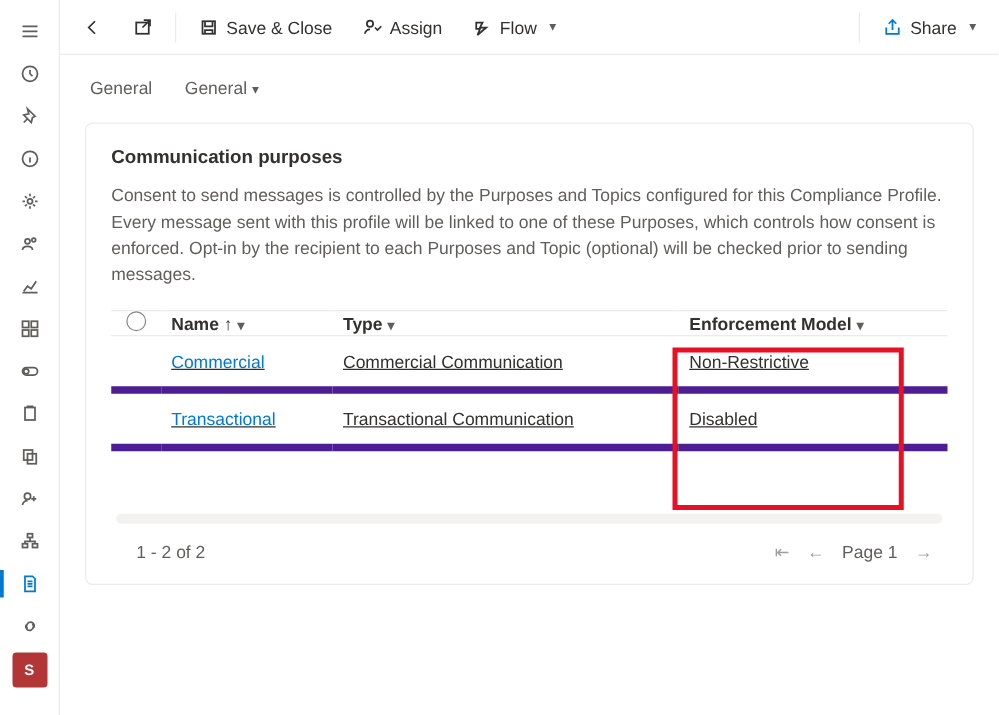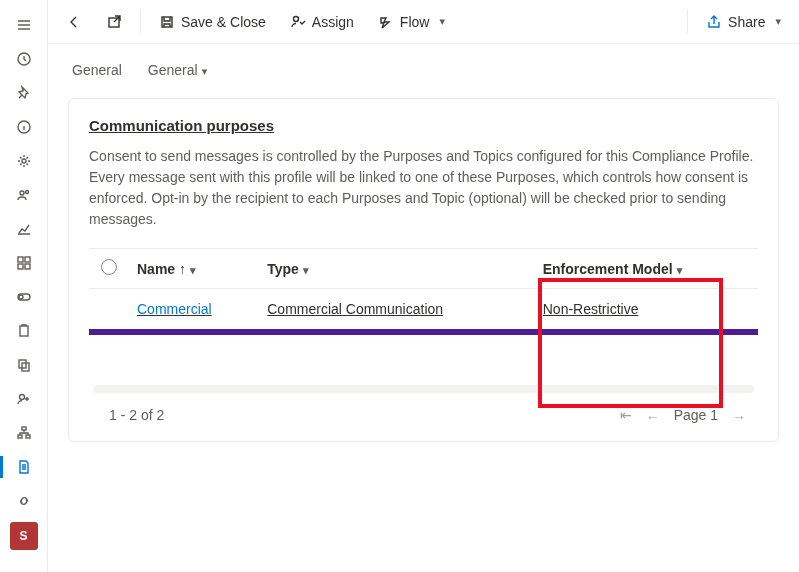--- a/index.html
+++ b/index.html
@@ -13,27 +13,27 @@
   .cmdbar { height: 44px; border-bottom: 1px solid #edebe9; display: flex; align-items: center; padding: 16px 8px; gap: 4px; }
   .cmd { display: inline-flex; align-items: center; gap: 6px; padding: 0 10px; height: 32px; cursor: pointer; color: #323130; border-radius: 2px; }
   .sep { width: 1px; height: 24px; background: #edebe9; margin: 0 4px; }
   .spacer { flex: 1; }
   .tabs-row { display: flex; gap: 18px; padding: 12px 20px 0 20px; align-items: flex-end; }
   .tab { padding: 6px 4px 10px 4px; cursor: pointer; color: #605e5c; position: relative; }
   .tab.active { color: #323130; font-weight: 600; }
   .tab.active::after { content: ""; position: absolute; left: 0; right: 0; bottom: 0; height: 2px; background: #0078d4; }
   .highlight-box { border: 4px solid #e81123; border-radius: 2px; padding: 2px 6px 6px 6px; margin: -4px -8px -10px -8px; }
   .card { margin: 10px 20px 12px 20px; border: 1px solid #edebe9; border-radius: 6px; padding: 18px 20px 0 20px; overflow: hidden; }
-  .card h2 { font-size: 15px; font-weight: 600; margin-bottom: 12px; text-decoration: underline; }
+  .card h2 { font-size: 15px; font-weight: 600; margin-bottom: 12px; }
   .desc { color: #605e5c; font-size: 14px; line-height: 1.5; margin-bottom: 18px; }
   .toolbar-row { display: flex; justify-content: flex-end; align-items: center; gap: 18px; padding: 4px 6px 10px 0; color: #605e5c; }
   .toolbar-row .addbtn { display: inline-flex; align-items: center; gap: 8px; cursor: pointer; }
   .kebab { cursor: pointer; font-size: 18px; line-height: 1; }
   .grid { width: 100%; border-collapse: collapse; }
-  .grid thead th { text-align: left; font-weight: 600; font-size: 14px; padding: 10px 8px; border-bottom: 1px solid #edebe9; border-top: 1px solid #edebe9; color: #323130; }
+  .grid thead th { text-align: left; font-weight: 600; font-size: 14px; padding: 0 8px; border-bottom: 1px solid #edebe9; border-top: 1px solid #edebe9; color: #323130; }
   .grid tbody td { padding: 12px 8px; border-bottom: 6px solid #4c1d95; text-decoration: underline; }
   .grid .sel { width: 40px; text-align: center; }
   .grid a.link { color: #0078d4; text-decoration: none; }
   .radio { width: 16px; height: 16px; border: 1px solid #8a8886; border-radius: 50%; display: inline-block; }
   .col-highlight { position: relative; }
   .paging { display: flex; align-items: center; justify-content: space-between; padding: 50px 12px 18px 20px; color: #605e5c; font-size: 14px; }
   .paging .nav { display: inline-flex; align-items: center; gap: 14px; }
   .paging .navbtn { cursor: pointer; color: #a19f9d; }
   .chev { font-size: 11px; margin-left: 4px; color: #605e5c; }
   .icon { display: inline-flex; align-items: center; justify-content: center; }
@@ -221,20 +221,26 @@
             <th class="col-highlight" id="emhead"><span>Enforcement Model</span><span class="chev">▾</span></th>
           </tr>
         </thead>
         <tbody>
           <tr>
             <td class="sel"></td>
             <td><a href="#" class="link">Commercial</a></td>
             <td>Commercial Communication</td>
             <td>Non-Restrictive</td>
           </tr>
+          <tr>
+            <td class="sel"></td>
+            <td><a href="#" class="link">Transactional</a></td>
+            <td>Transactional Communication</td>
+            <td id="emlast">Disabled</td>
+          </tr>
         </tbody>
       </table>
 
       <div class="em-col-box" id="embox" style="left: 469.422px; top: 178.5px; width: 184.578px; height: 130px;"></div>
 
       <div style="height:50px"></div>
       <div class="scroll-strip"></div>
 
       <div class="paging" style="padding-top:14px">
         <span>1 - 2 of 2</span>

